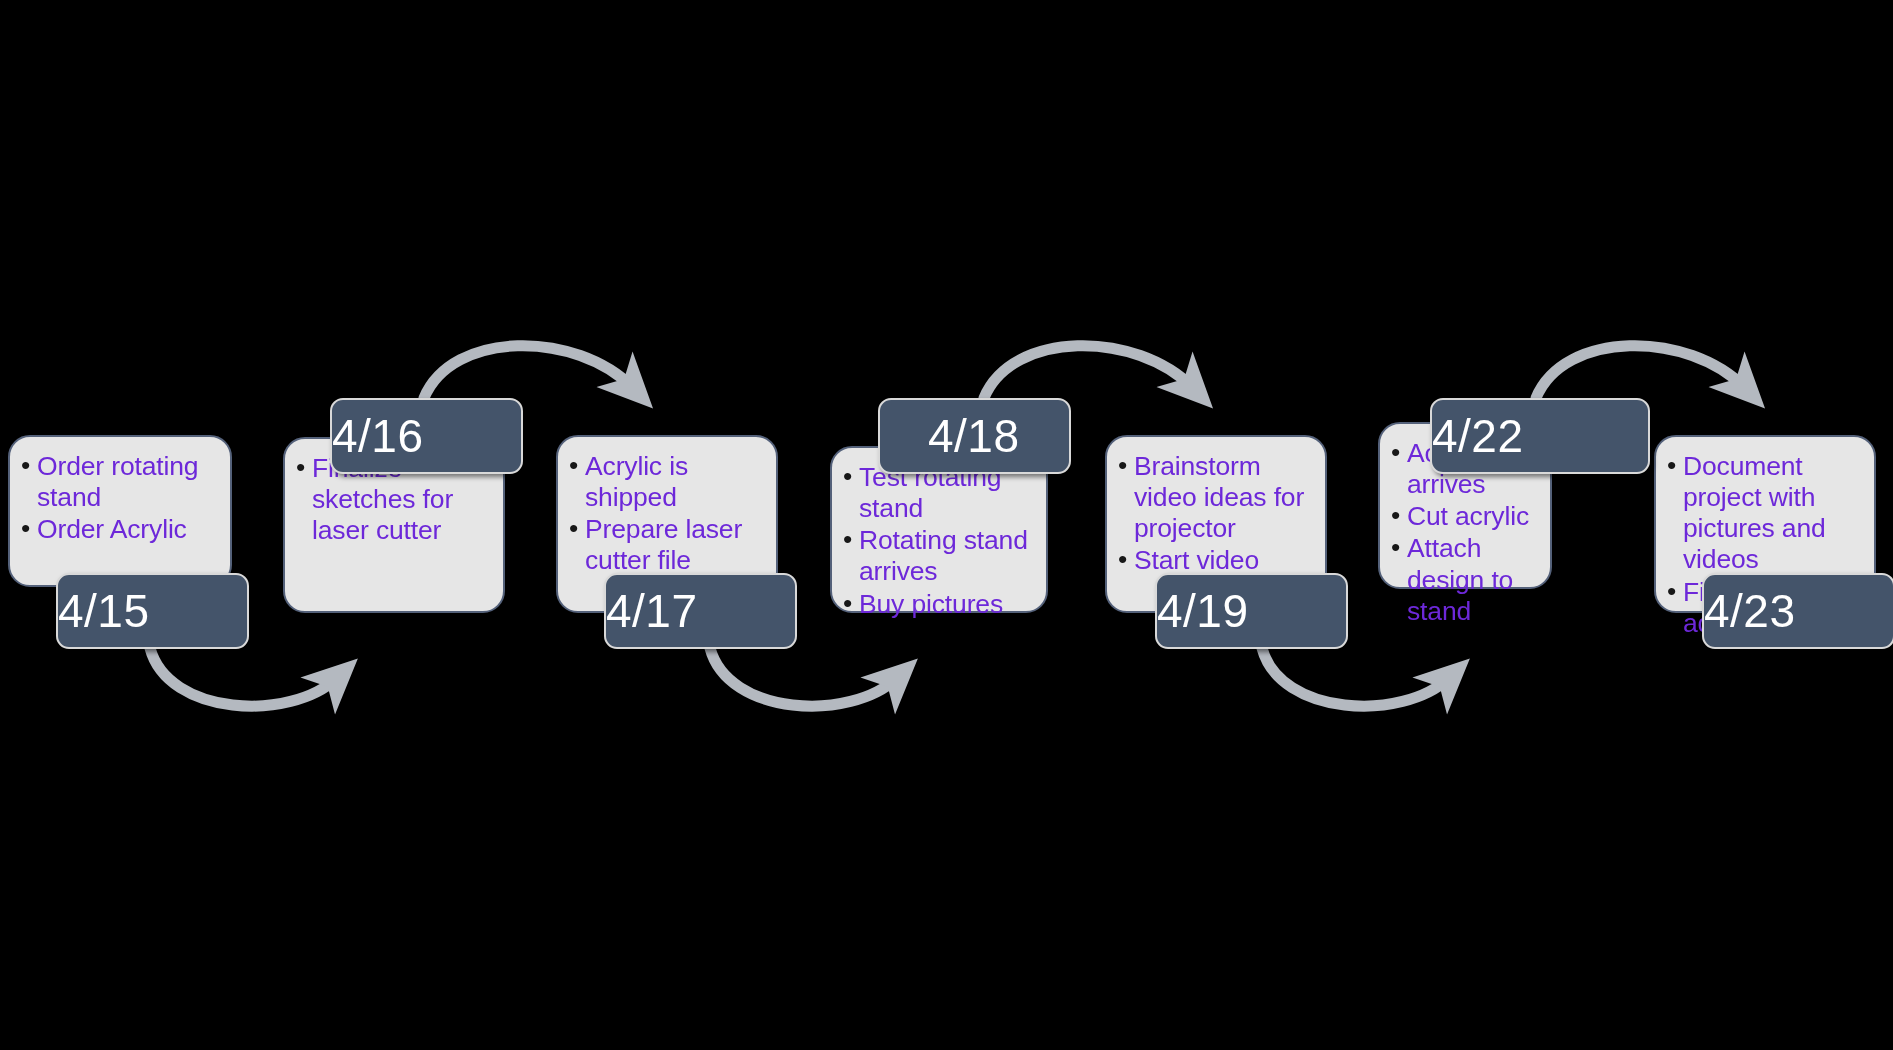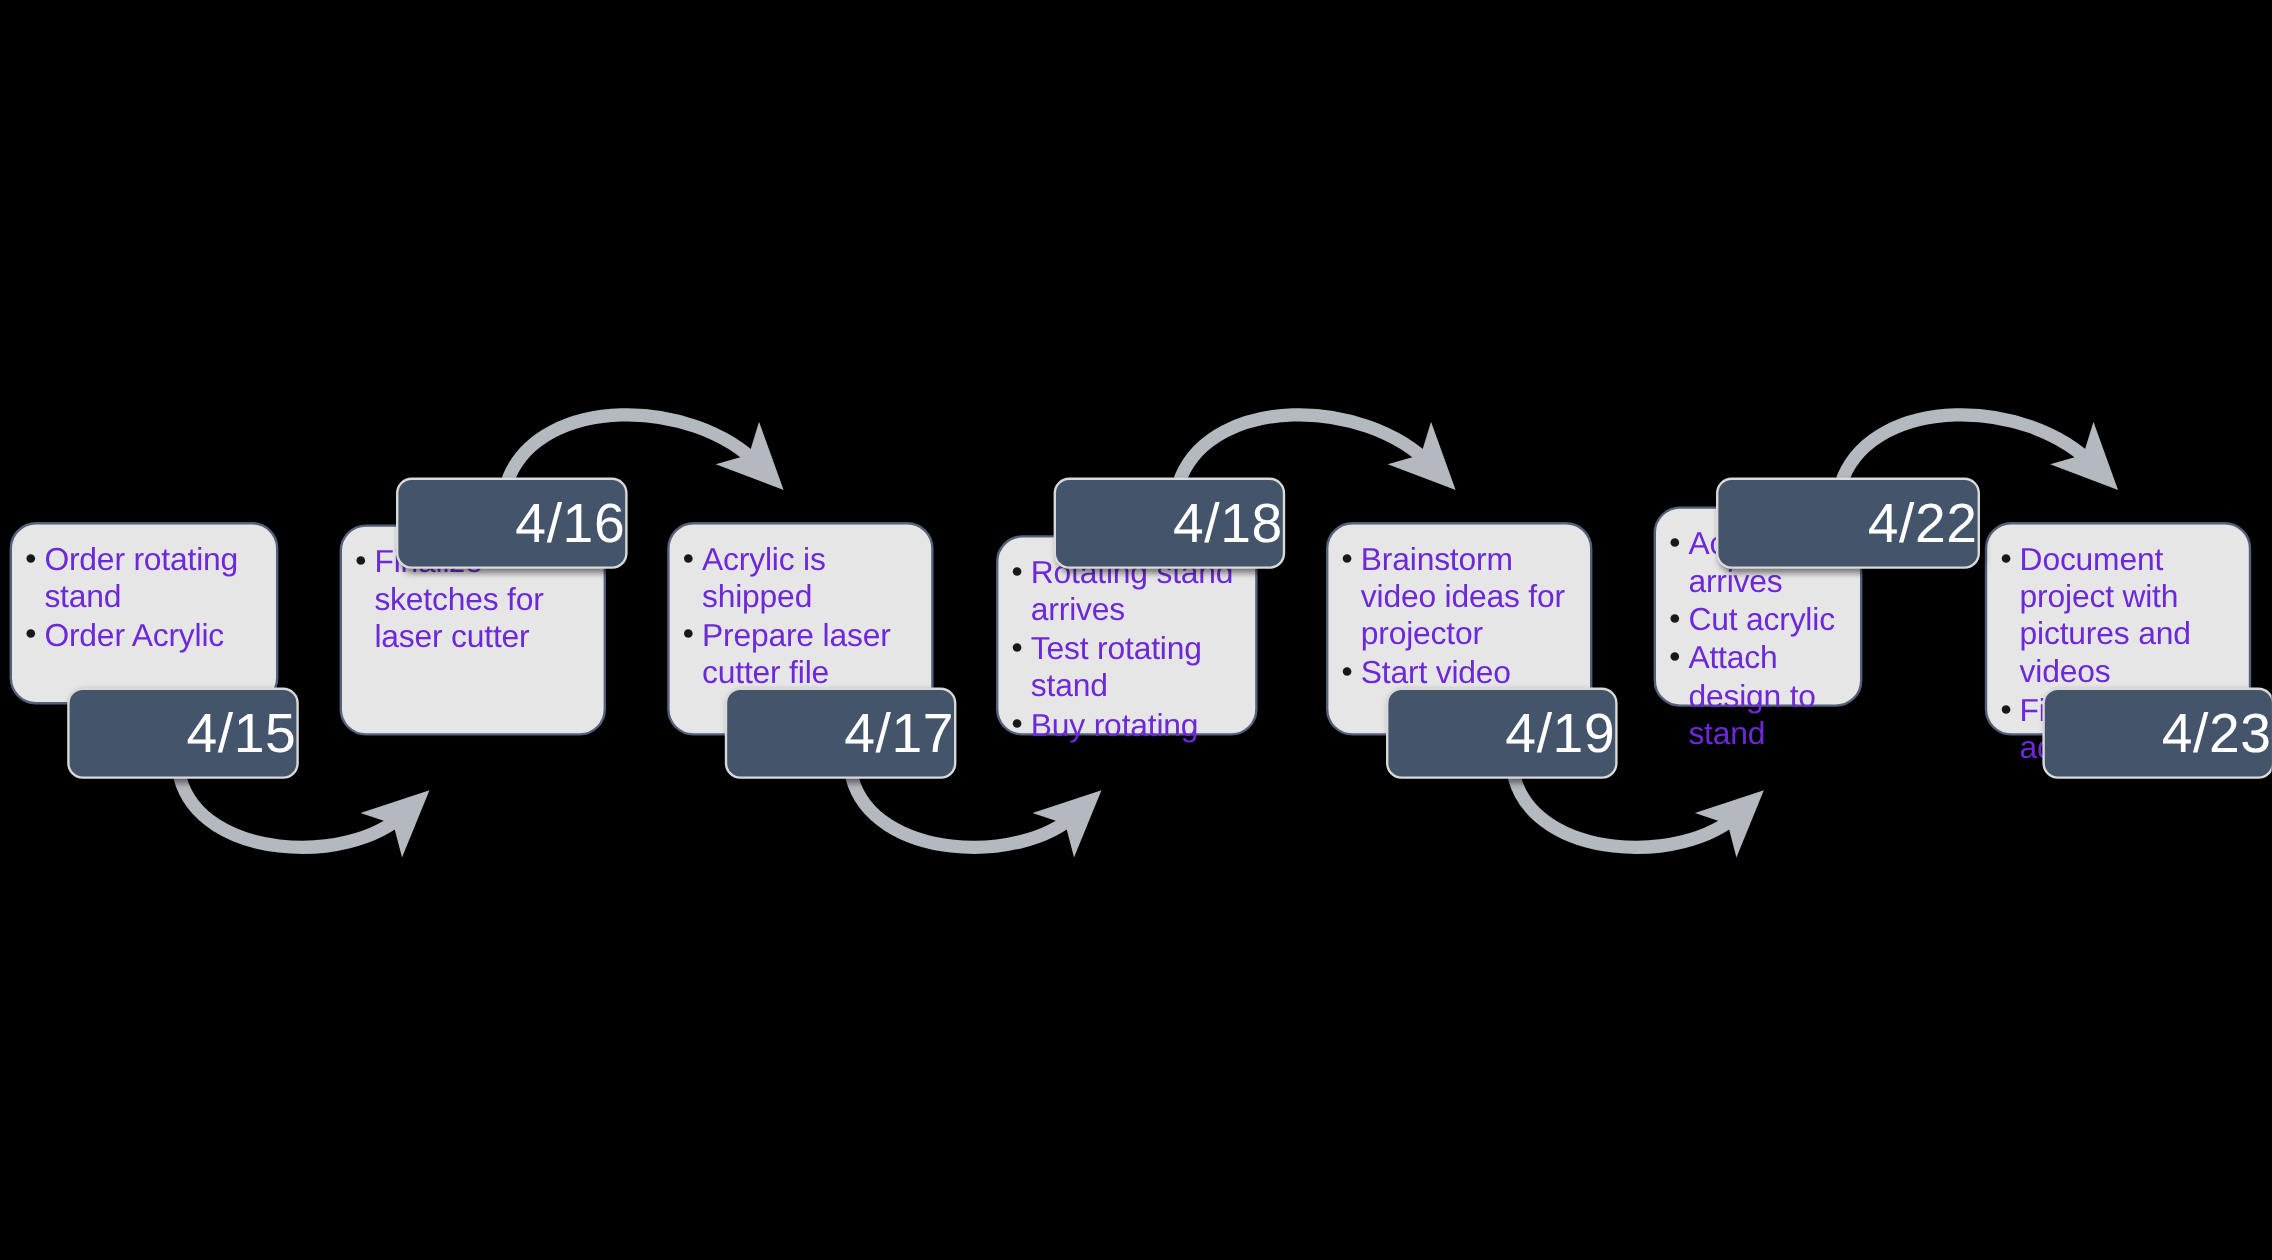--- a/index.html
+++ b/index.html
@@ -69,21 +69,21 @@
     box-sizing: border-box;
     background: #44546A;
     border: 2px solid #D9D9D9;
     border-radius: 13px;
     box-shadow: 3px 3px 5px rgba(0,0,0,0.5);
     color: #FFFFFF;
     font-size: 46px;
     line-height: 1;
     display: flex;
     align-items: center;
-    justify-content: flex-end;
+    justify-content: flex-start;
     letter-spacing: 0.5px;
   }
 </style>
 </head>
 <body>
 
 <div id="stage">
 
   <svg id="arrow-layer" viewBox="0 0 1893 1050" xmlns="http://www.w3.org/2000/svg">
     <defs>
@@ -120,23 +120,23 @@
 
   <div class="card" style="left:556px; top:435px; width:222px; height:178px;">
     <ul class="bullets">
       <li>Acrylic is shipped</li>
       <li>Prepare laser cutter file</li>
     </ul>
   </div>
 
   <div class="card" style="left:830px; top:446px; width:218px; height:167px;">
     <ul class="bullets">
+      <li>Test rotating stand</li>
       <li>Rotating stand arrives</li>
-      <li>Test rotating stand</li>
-      <li>Buy rotating</li>
+      <li>Buy pictures</li>
     </ul>
   </div>
 
   <div class="card" style="left:1105px; top:435px; width:222px; height:178px;">
     <ul class="bullets">
       <li>Brainstorm video ideas for projector</li>
       <li>Start video</li>
     </ul>
   </div>
 

